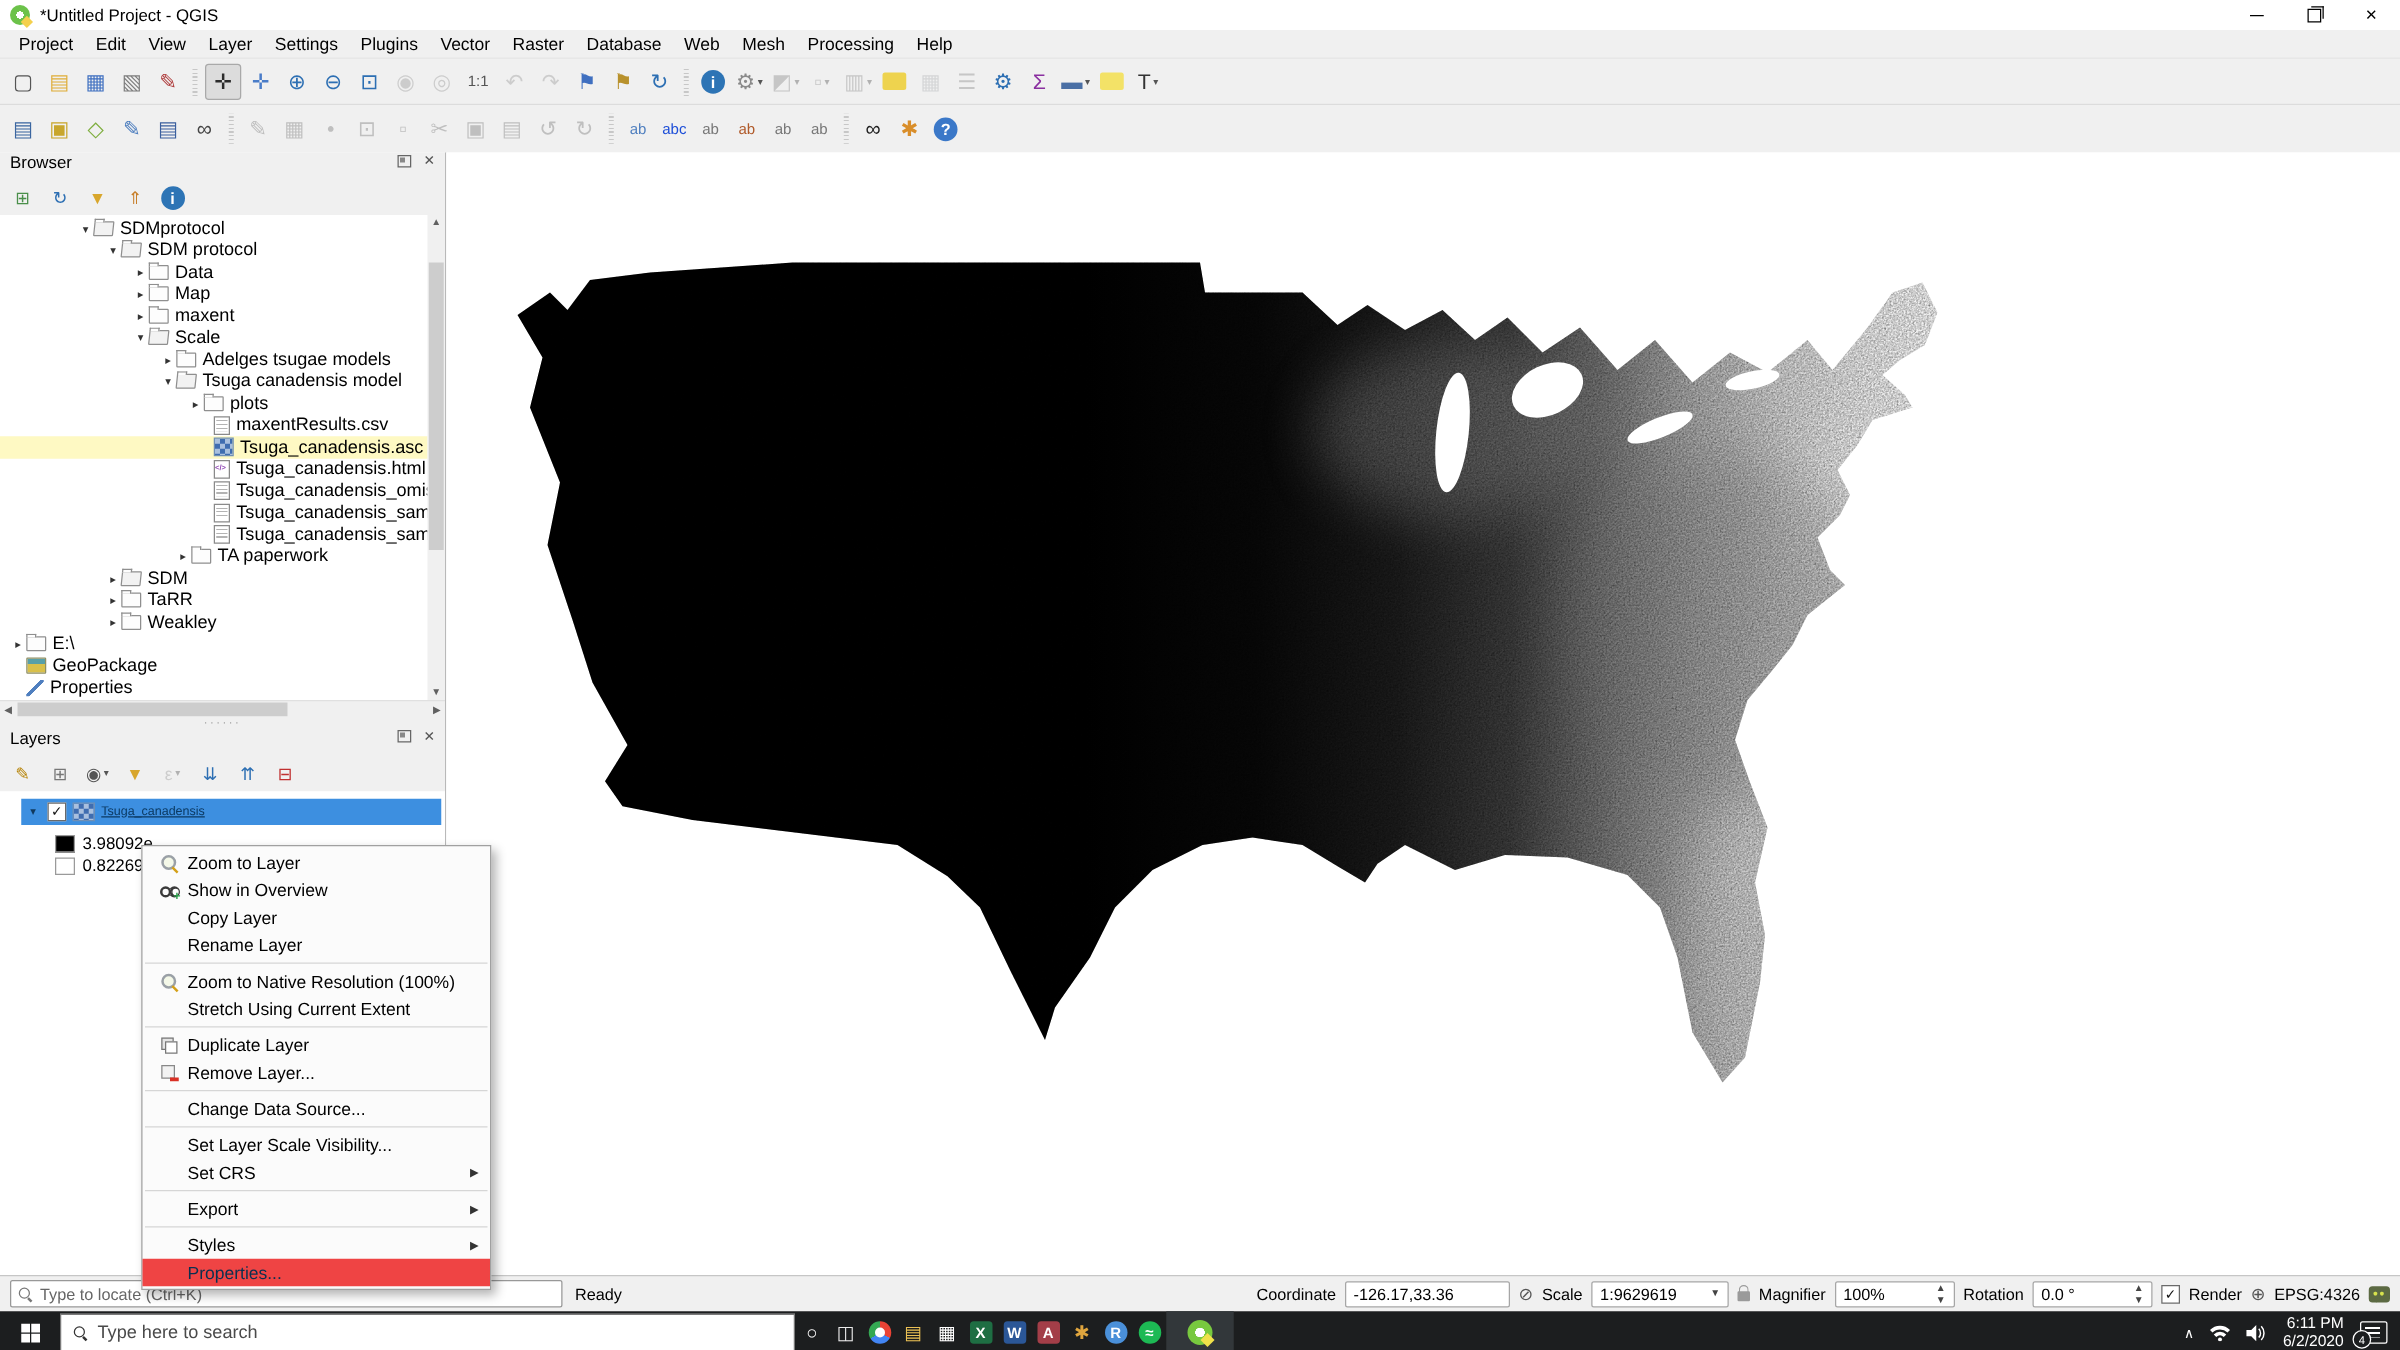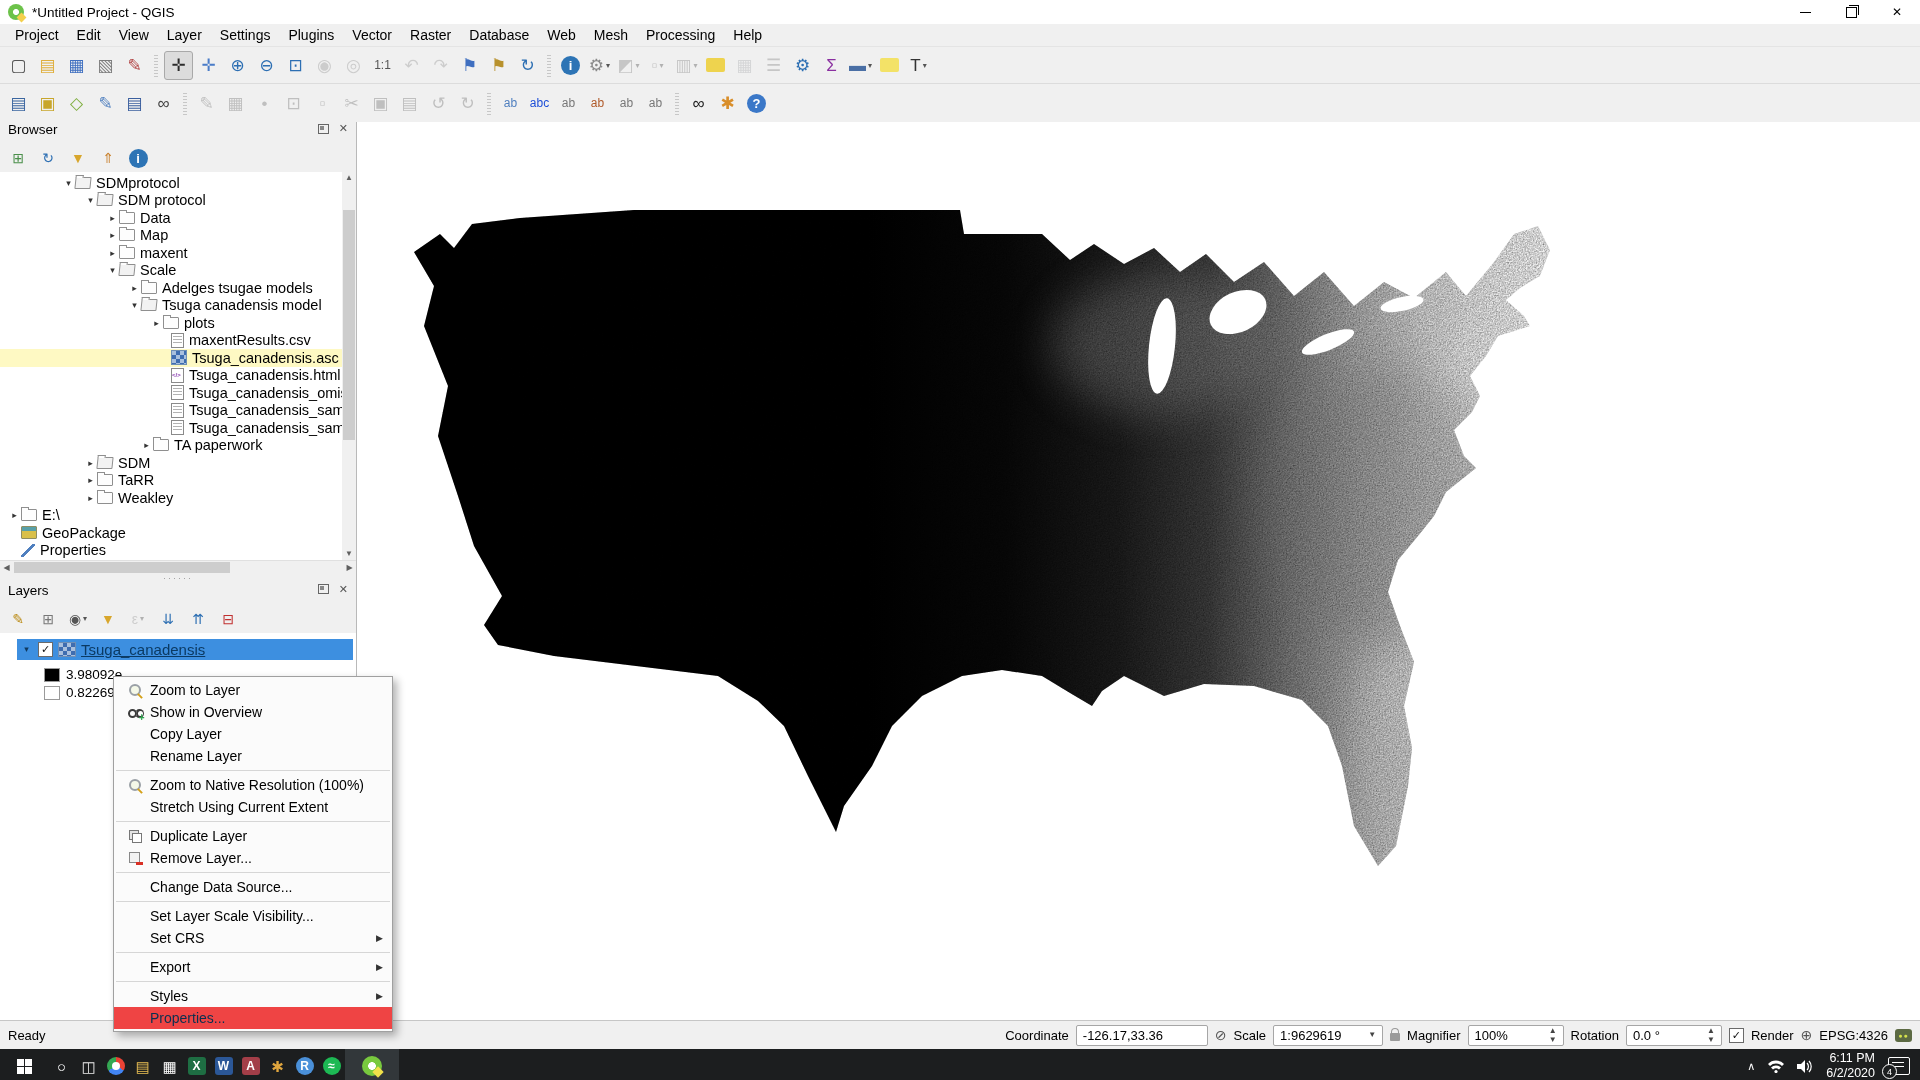--- a/index.html
+++ b/index.html
@@ -59,21 +59,21 @@
   .hscroll{height:13px;background:#f0f0f0;position:relative;flex:none;border-top:1px solid #e0e0e0}
   .hscroll .thumb{position:absolute;left:14px;top:1px;height:11px;width:216px;background:#cdcdcd}
   .hscroll .sa{position:absolute;top:0;width:13px;height:13px;color:#606060;font-size:8px;text-align:center;line-height:13px}
   .splitter{height:9px;display:flex;align-items:center;justify-content:center;color:#999;font-size:9px;letter-spacing:2px;flex:none}
   
   .layers-content{background:#fff;flex:1;position:relative;overflow:hidden}
   .layer-row{position:absolute;left:17px;right:3px;top:6px;height:21px;background:#3d8fe0;display:flex;align-items:center;gap:5px;padding-left:3px}
   .layer-row .t-arrow{color:#10395e}
   .chk{width:13px;height:13px;background:#fff;border:1px solid #6a6a6a;display:flex;align-items:center;justify-content:center;font-size:11px;color:#111;flex:none}
   .layer-thumb{width:16px;height:13px;border:1px solid #6f8fb5;background:conic-gradient(#3f6db0 25%,#a9c0de 0 50%,#3f6db0 0 75%,#a9c0de 0);background-size:8px 8px;flex:none}
-  .layer-name{font-size:15px;color:#0b3a63;text-decoration:underline}
+  .layer-name{font-size:10px;color:#0b3a63;text-decoration:underline}
   .legend-row{position:absolute;left:44px;height:18px;display:flex;align-items:center;gap:6px;font-size:13.5px}
   .sw{width:14px;height:12px;border:1px solid #9a9a9a;flex:none}
   
   .cmenu{position:absolute;left:113px;top:676px;width:278px;background:#fbfbfb;border:1px solid #a0a0a0;box-shadow:4px 4px 8px rgba(0,0,0,.3);padding:2px 0;z-index:60}
   .cm-item{height:22px;display:flex;align-items:center;font-size:14px;position:relative;padding-left:6px}
   .cm-item.hl{background:#ef4444;color:#0a3050}
   .cm-ico{width:30px;flex:none;display:flex;align-items:center;justify-content:center}
   .cm-label{flex:1}
   .cm-arr{position:absolute;right:9px;font-size:9px;color:#333}
   .cm-sep{height:1px;background:#d6d6d6;margin:3px 2px}
@@ -671,20 +671,24 @@
       <span class="cm-label">Styles</span>
       <span class="cm-arr">▶</span>
     </div>
     <div class="cm-item hl">
       <span class="cm-ico"></span>
       <span class="cm-label">Properties...</span>
     </div>
   </div>
 
 <div class="statusbar">
+  <div class="locator">
+    <span class="mag"></span>
+    <span>Type to locate (Ctrl+K)</span>
+  </div>
   <span>Ready</span>
   <div class="sb-right">
     <span>Coordinate</span>
     <span class="sb-box" style="width:118px">
         <span>-126.17,33.36</span>
       </span>
     <span class="sb-icon">⊘</span>
     <span>Scale</span>
     <span class="sb-box sb-combo" style="width:96px">
         <span style="flex:1">1:9629619</span>
@@ -717,20 +721,24 @@
 
 <div class="taskbar">
   <div class="start">
       <span class="winlogo">
         <i></i>
         <i></i>
         <i></i>
         <i></i>
       </span>
     </div>
+  <div class="tsearch">
+    <span class="mag"></span>
+    <span>Type here to search</span>
+  </div>
   <div class="tapps" id="tapps">
       <div class="tapp">
         <span class="tglyph" style="color: rgb(255, 255, 255);">○</span>
       </div>
       <div class="tapp">
         <span class="tglyph" style="color: rgb(234, 234, 234);">◫</span>
       </div>
       <div class="tapp running">
         <span class="app-chrome-i"></span>
       </div>

